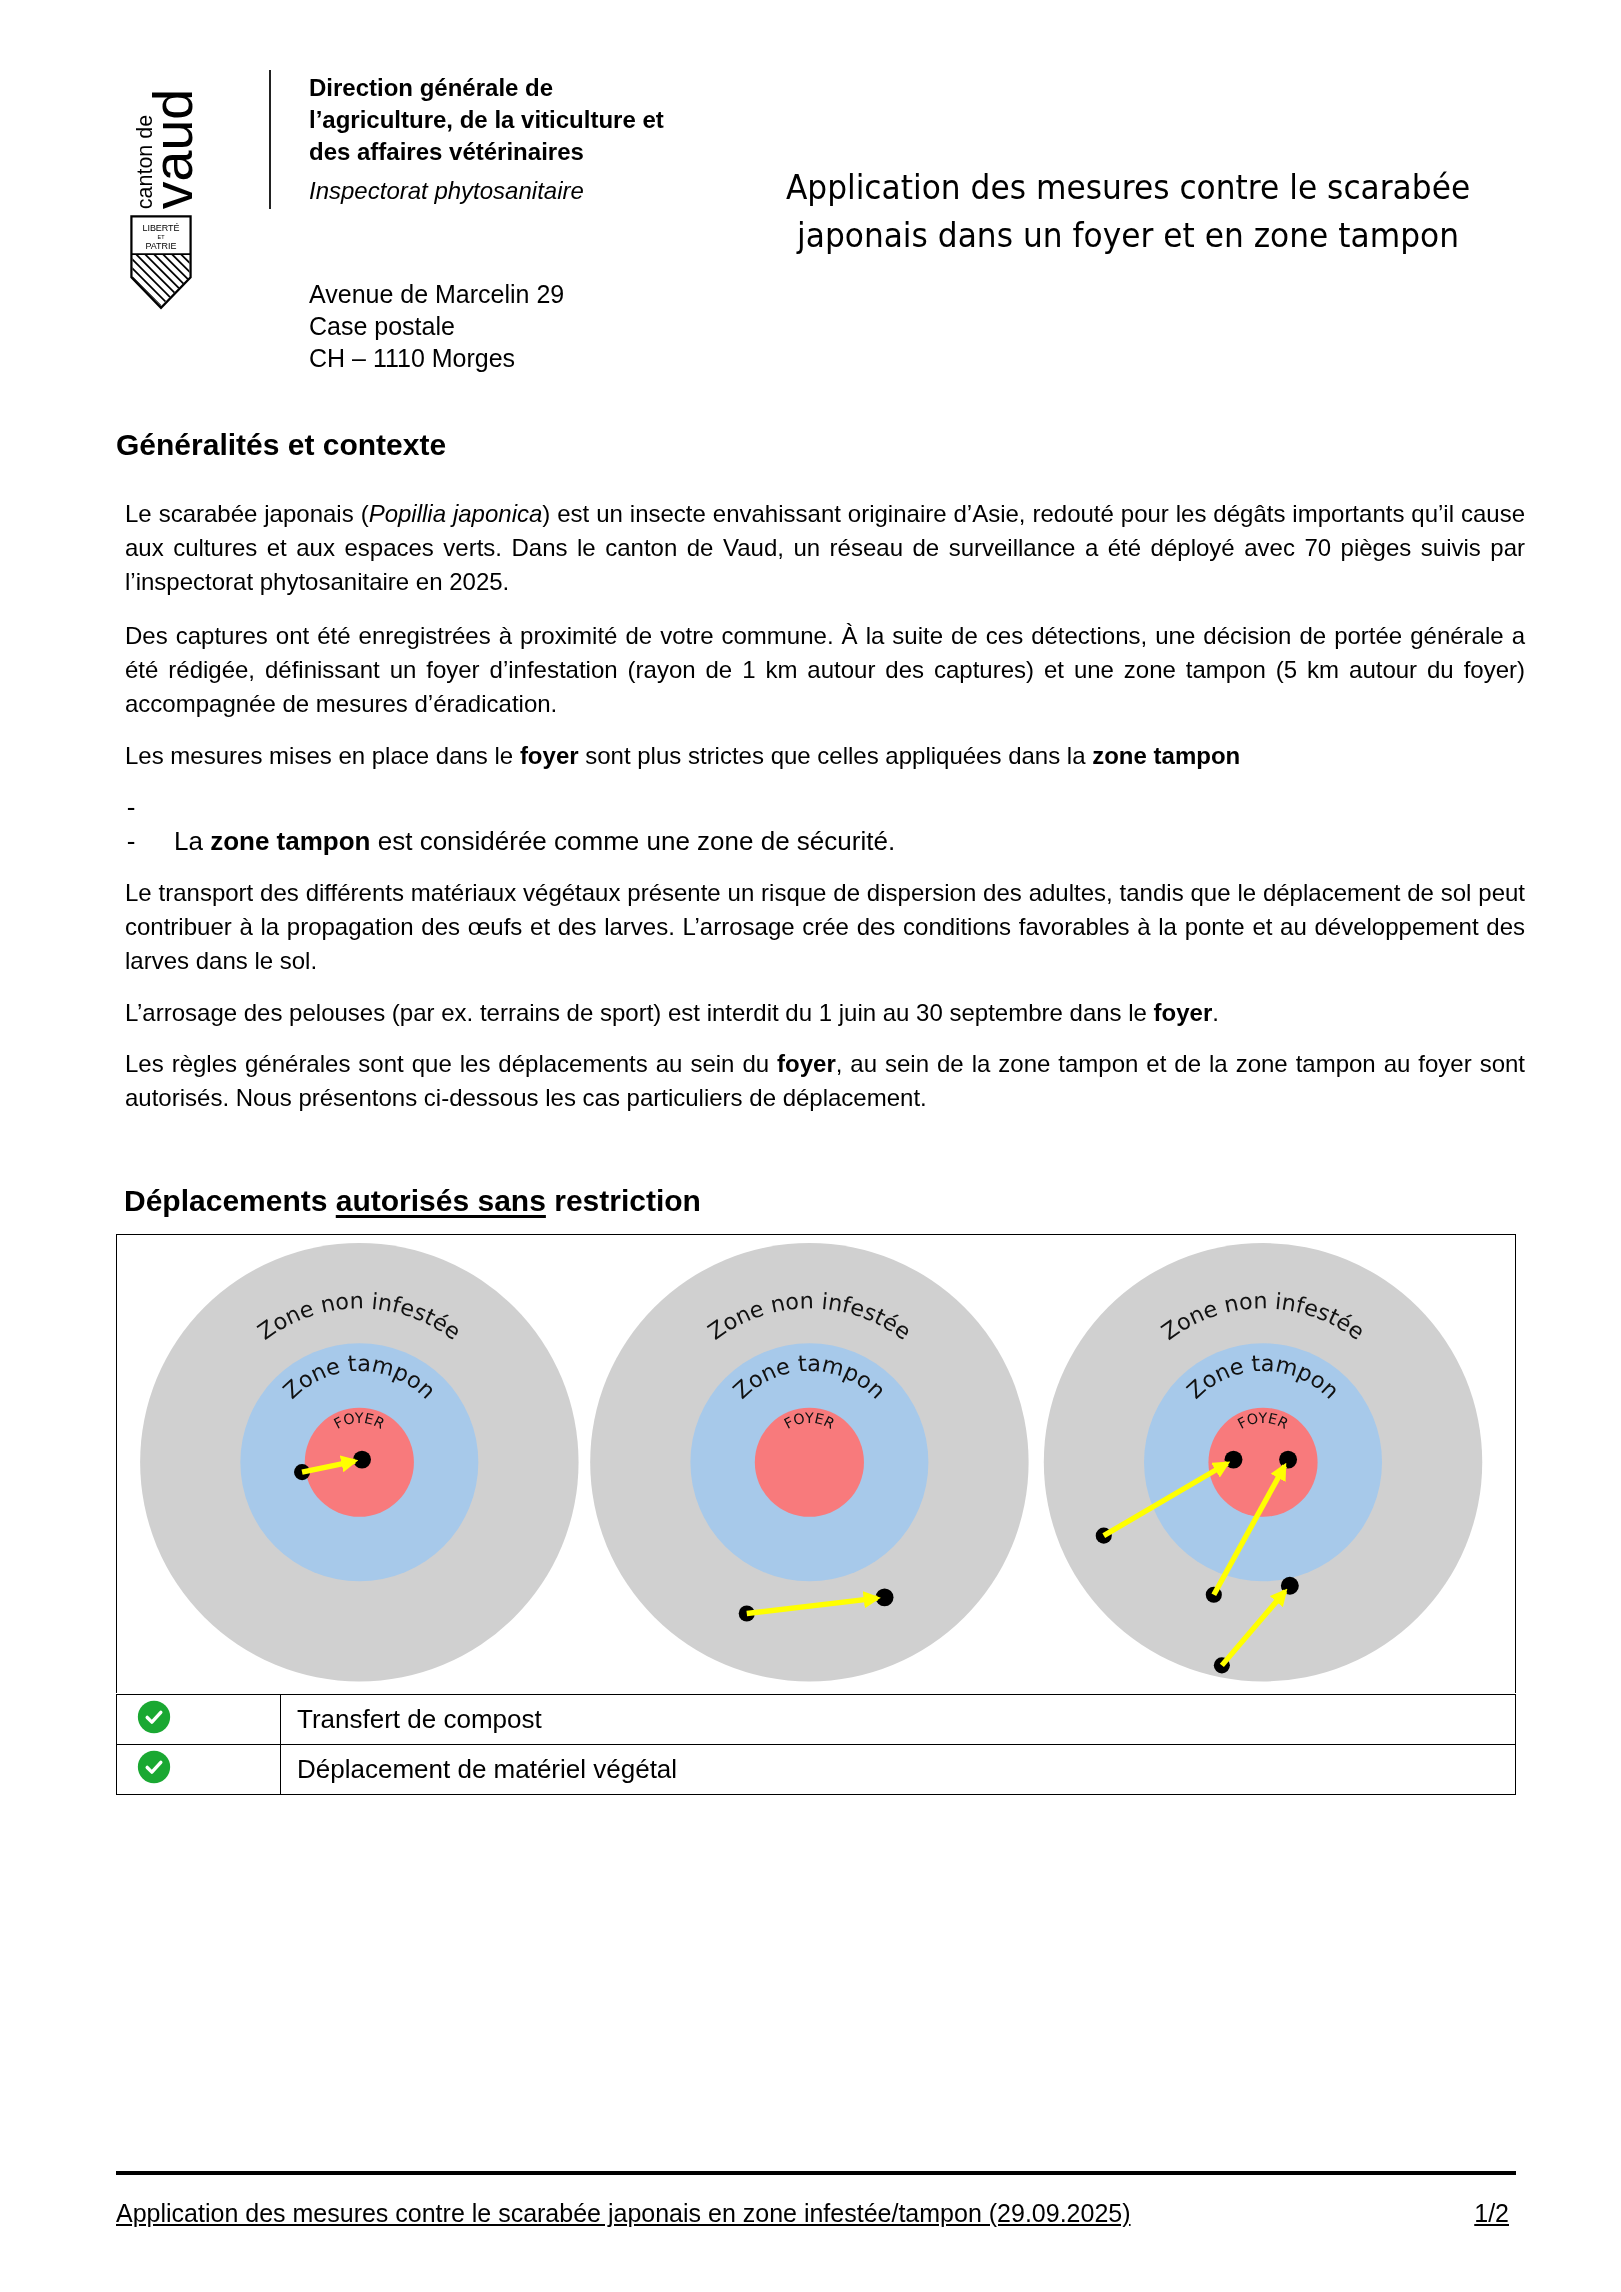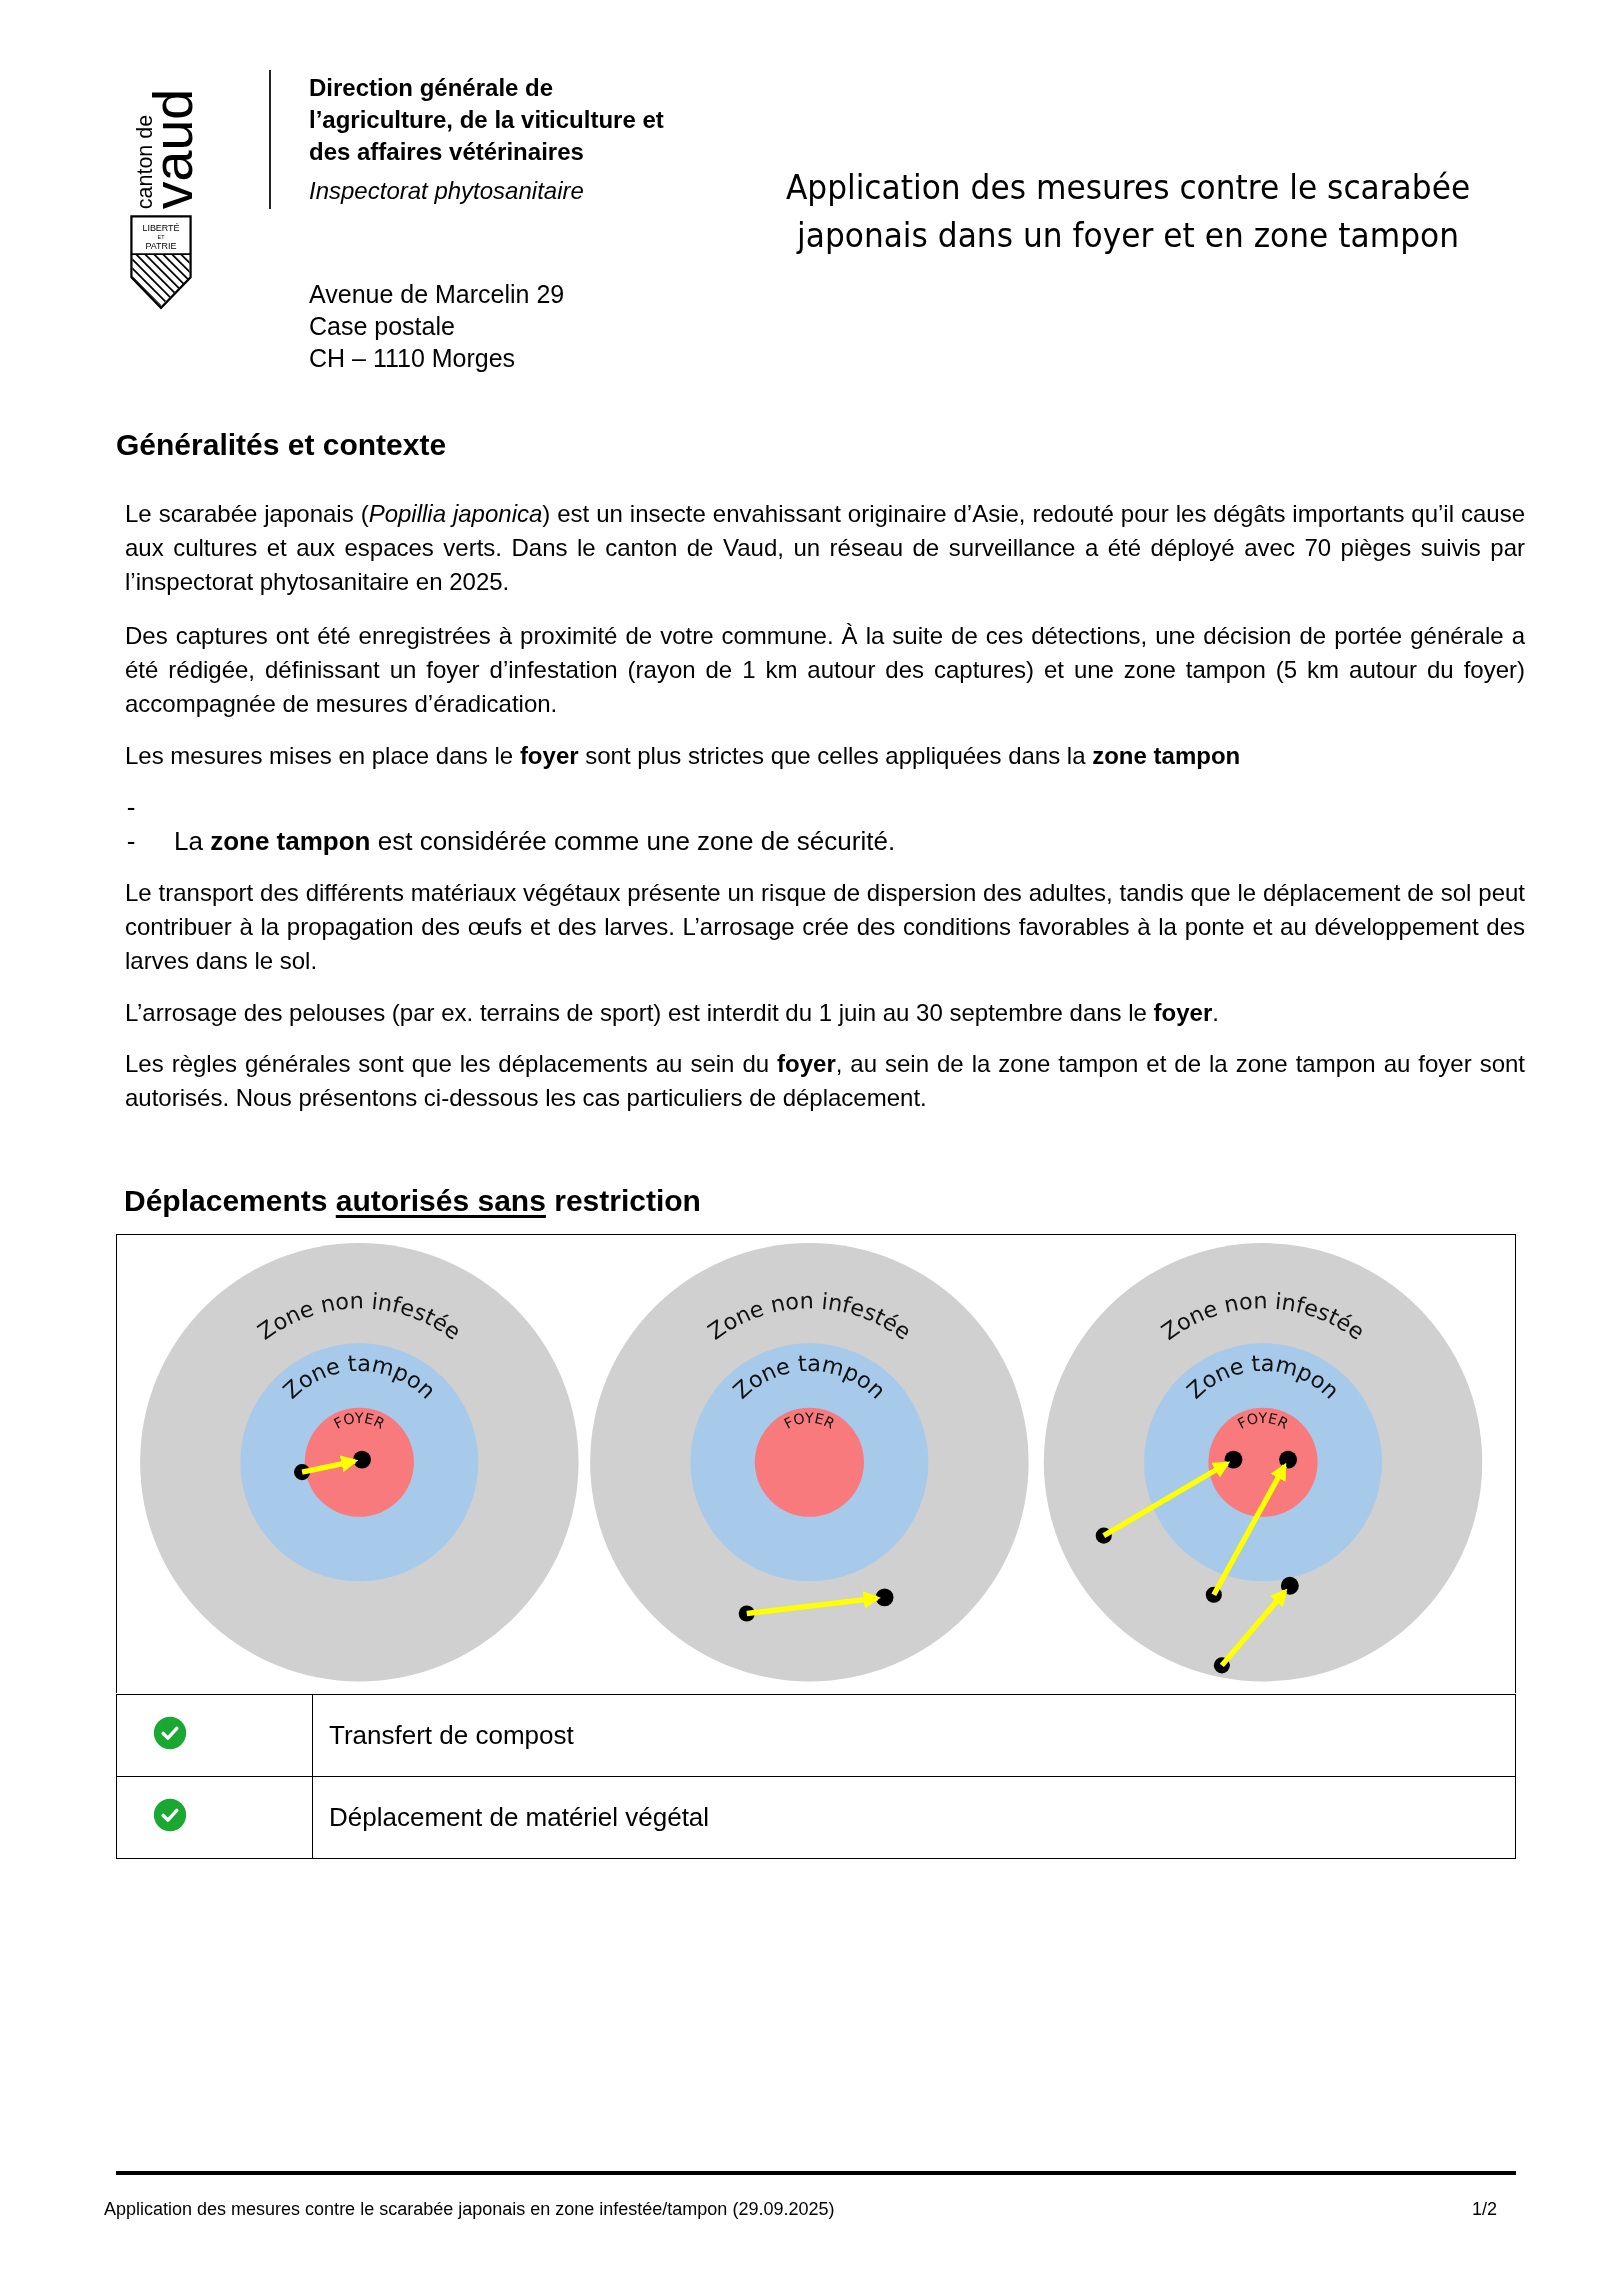--- a/index.html
+++ b/index.html
@@ -33,27 +33,27 @@
   #bullets .dash { width:58px; padding-left:10.7px; box-sizing:border-box; }
   #p4 { left:116px; top:876px; }
   #p5 { left:116px; top:996px; }
   #p6 { left:116px; top:1047px; }
   #s-dep { left:124px; top:1184px; }
 
   
   #figbox { left:116px; top:1234px; width:1400px; height:459px; border:1.8px solid #000; box-sizing:border-box; border-bottom:none; }
   #figbox svg { position:absolute; left:0; top:0; }
   #tbl { left:116px; top:1694px; width:1400px; border-collapse:collapse; font-size:26px; }
-  #tbl td { border:1.8px solid #000; height:49px; padding:16px; }
+  #tbl td { border:1.8px solid #000; height:49px; padding:0; }
   #tbl td.ic { width:163px; vertical-align:middle; }
   #tbl td.tx { padding-left:16px; }
   .check { width:34px; height:34px; margin-left:19.7px; margin-top:-5.4px; display:block; }
 
   #footline { left:116px; top:2171px; width:1400px; height:3.6px; background:#000; }
-  #foot { left:104px; top:2199px; width:1393px; font-size:18px; display:flex; justify-content:space-between; }
+  #foot { left:116px; top:2199px; width:1393px; font-size:25px; display:flex; justify-content:space-between;text-decoration:underline; }
 </style>
 </head>
 <body>
 
 <div id="logo" class="abs">
   <svg width="72" height="251" viewBox="0 0 80 280">
     <g transform="translate(30,162) rotate(-90)">
       <text x="0" y="0" font-family="Liberation Sans, sans-serif" font-size="24">canton de</text>
     </g>
     <g transform="translate(75,162) rotate(-90)">

